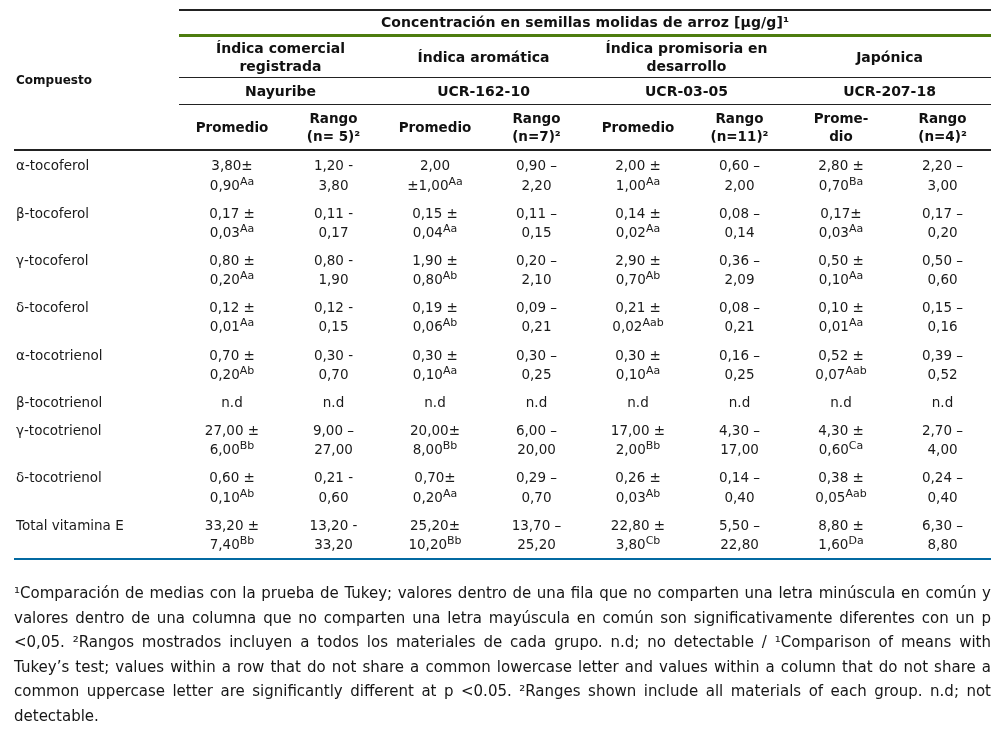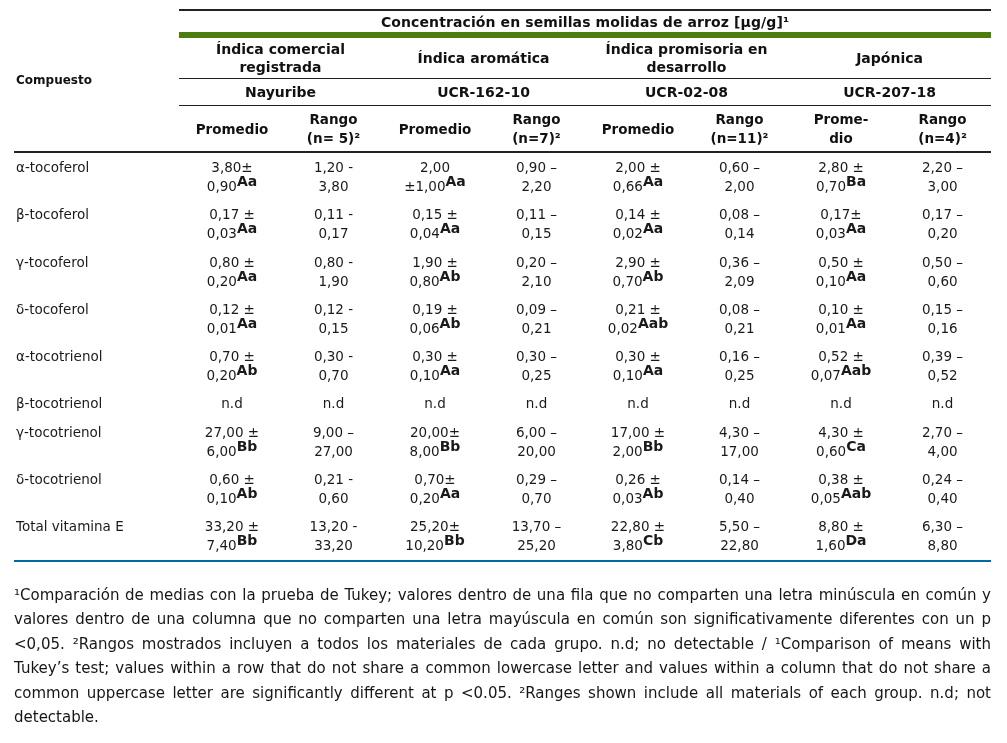--- a/index.html
+++ b/index.html
@@ -20,21 +20,21 @@
   th, td {
     text-align: center;
     vertical-align: middle;
     padding: 2px 2px;
     font-size: 13.5px;
   }
   thead th { font-weight: bold; color: #111; }
 
   th.title-cell {
     border-top: 2px solid #222;
-    border-bottom: 6px solid #4d7c0f;
+    border-bottom: 3px solid #4d7c0f;
     height: 25px;
     font-size: 14px;
     letter-spacing: 0.1px;
   }
   th.compuesto-cell {
     text-align: left;
     vertical-align: middle;
     border-bottom: 2.5px solid #222;
     font-size: 12px;
     padding-left: 2px;
@@ -64,22 +64,22 @@
     line-height: 1.42;
   }
   tbody td.compound {
     text-align: left;
     padding-left: 2px;
     white-space: nowrap;
   }
   tbody tr:last-child td { border-bottom: 2px solid #0369a1; }
 
   sup {
-    font-weight: bold;
-    font-size: 14px;
+    font-weight: normal;
+    font-size: 11px;
     vertical-align: super;
     line-height: 0;
   }
 
   .footnote {
     margin-top: 21px;
     width: 977px;
     font-size: 15px;
     line-height: 24.5px;
     text-align: justify;
@@ -112,21 +112,21 @@
       </tr>
       <tr class="groups-row">
         <th colspan="2">Índica comercial registrada</th>
         <th colspan="2">Índica aromática</th>
         <th colspan="2">Índica promisoria en desarrollo</th>
         <th colspan="2">Japónica</th>
       </tr>
       <tr class="varieties-row">
         <th colspan="2">Nayuribe</th>
         <th colspan="2">UCR-162-10</th>
-        <th colspan="2">UCR-02-08</th>
+        <th colspan="2">UCR-03-05</th>
         <th colspan="2">UCR-207-18</th>
       </tr>
       <tr class="subheader-row">
         <th>
             <div>Promedio</div>
             <div></div>
           </th>
         <th>
             <div>Rango</div>
             <div>(n= 5)²</div>
@@ -171,21 +171,21 @@
           <td class="value">
             <div>2,00</div>
             <div><span>±1,00</span><sup>Aa</sup></div>
           </td>
           <td class="value">
             <div>0,90 –</div>
             <div><span>2,20</span></div>
           </td>
           <td class="value">
             <div>2,00 ±</div>
-            <div><span>0,66</span><sup>Aa</sup></div>
+            <div><span>1,00</span><sup>Aa</sup></div>
           </td>
           <td class="value">
             <div>0,60 –</div>
             <div><span>2,00</span></div>
           </td>
           <td class="value">
             <div>2,80 ±</div>
             <div><span>0,70</span><sup>Ba</sup></div>
           </td>
           <td class="value">

